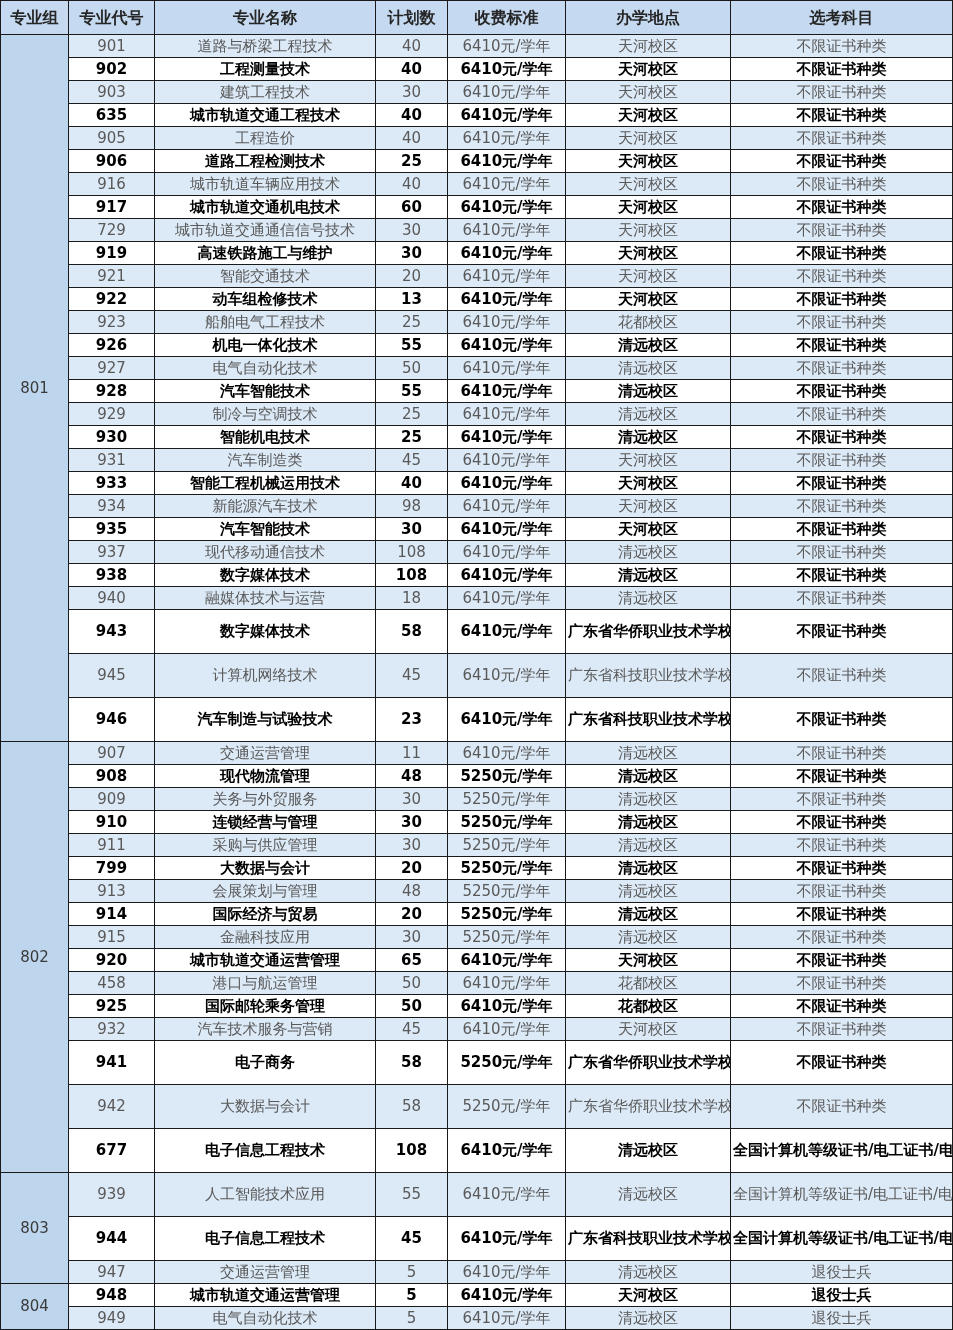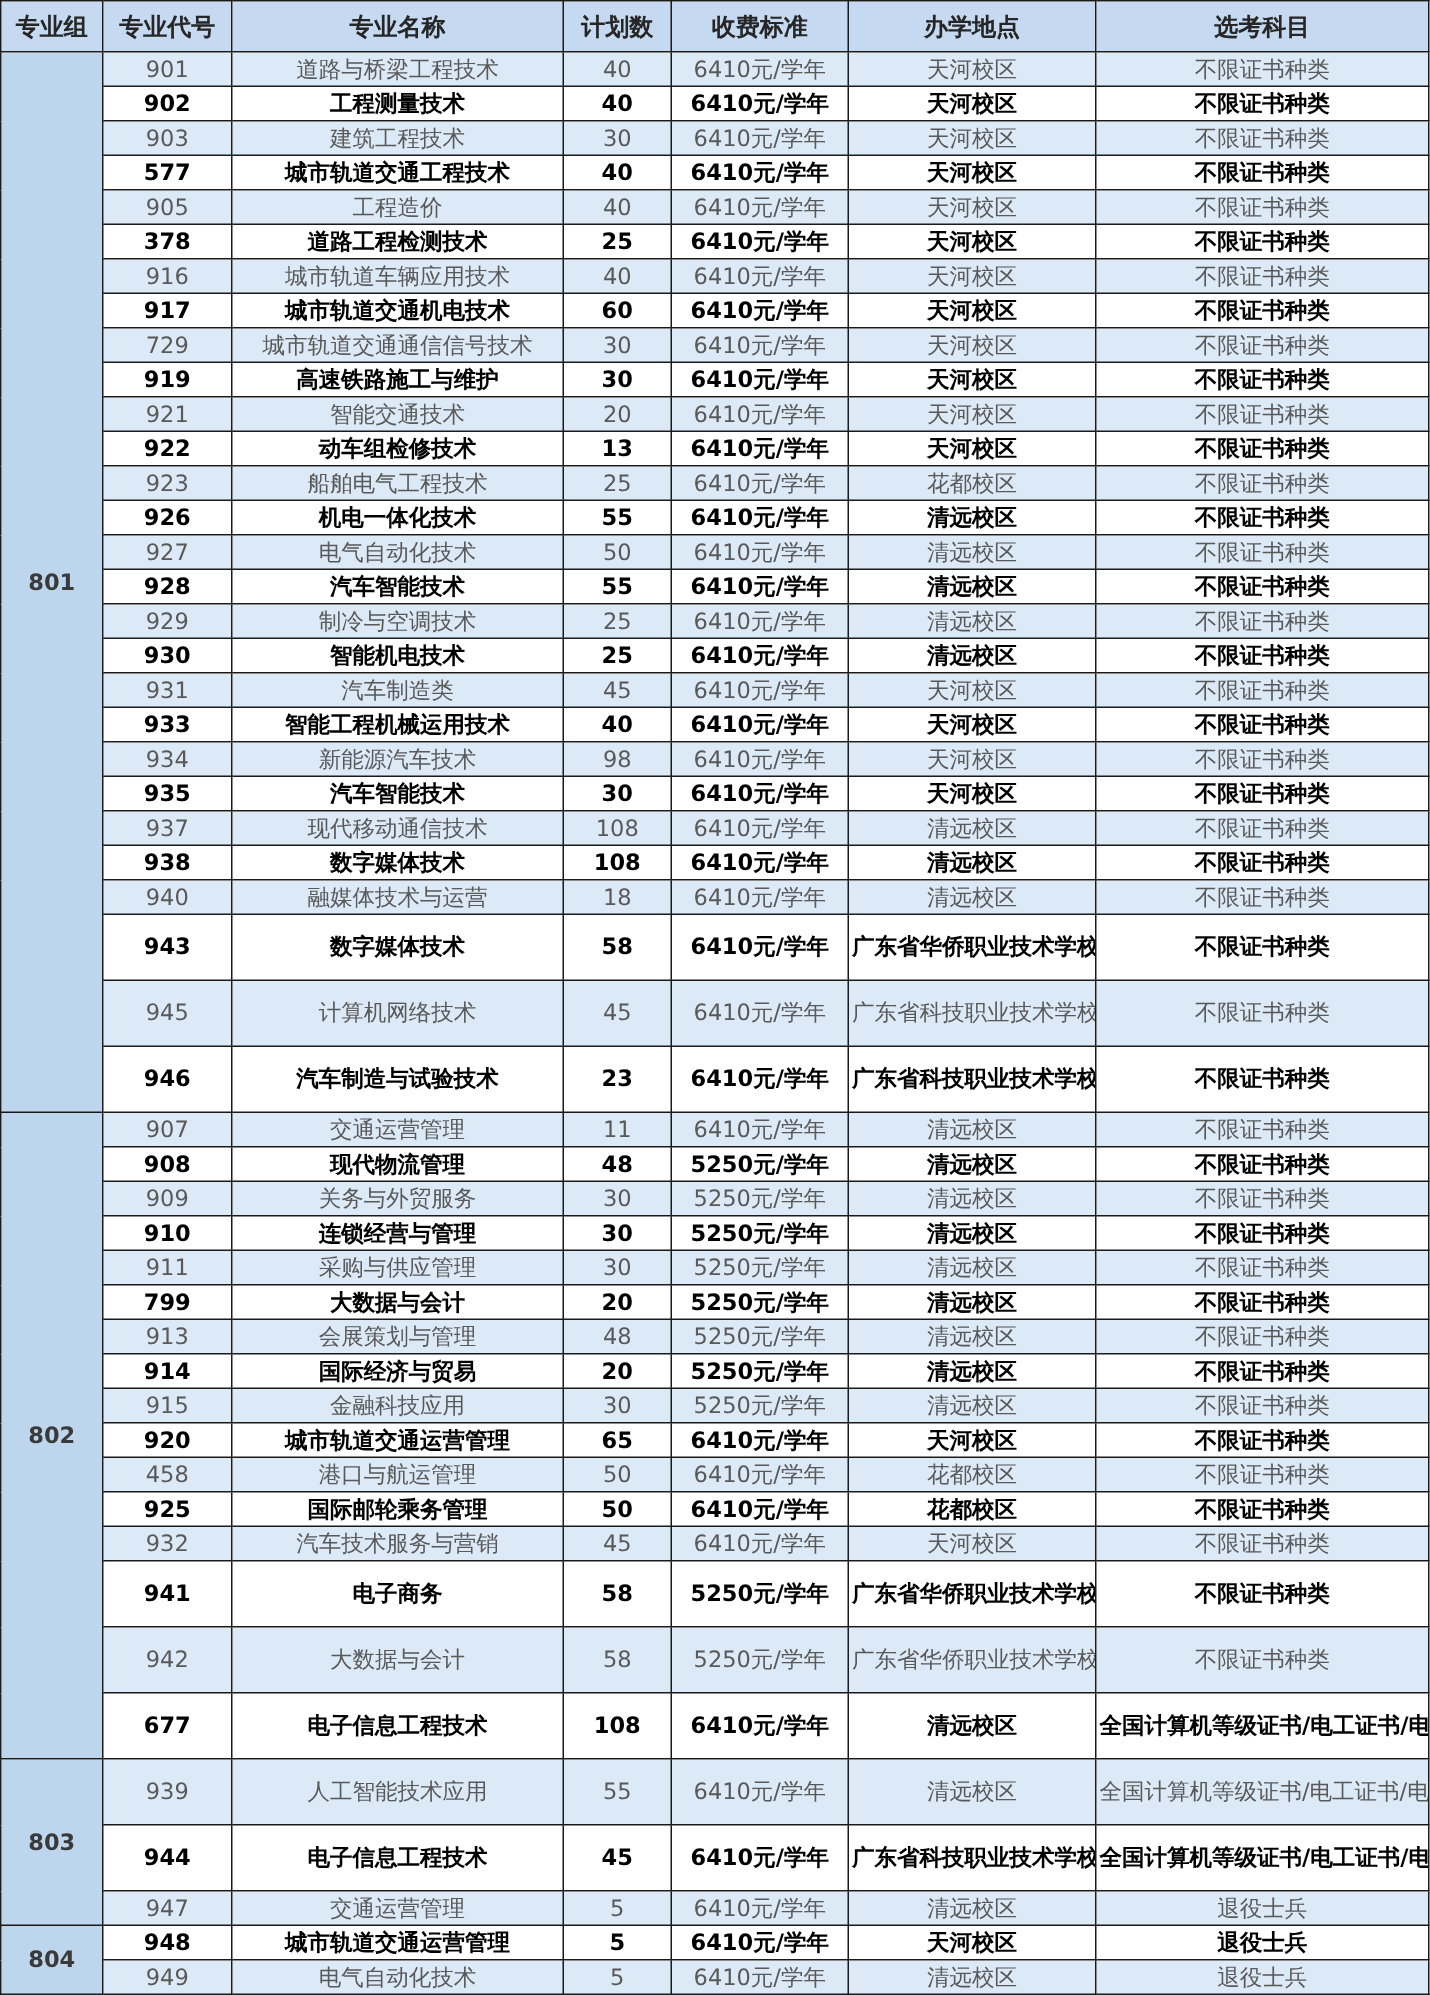--- a/index.html
+++ b/index.html
@@ -20,21 +20,21 @@
       line-height: 21px;
     }
     th {
       background: #c5d9f0;
       color: #262626;
       font-size: 16px;
       font-weight: 700;
       height: 33px;
     }
     td { font-size: 15px; height: 22px; }
-    td.group { background: #bdd6ee; color: #3a3a3a; font-size: 15px; font-weight: 700; }
+    td.group { background: #bdd6ee; color: #3a3a3a; font-size: 15px; font-weight: 400; }
     tr.light td.cell { background: #dce9f6; color: #595959; font-weight: 400; }
     tr.bold td.cell { background: #ffffff; color: #000000; font-weight: 700; }
     tr.tall td { height: 43px; }
     td.wrap { white-space: normal; line-height: 21px; }
     .col-group { width: 68px; }
     .col-code { width: 86px; }
     .col-name { width: 221px; }
     .col-plan { width: 72px; }
     .col-fee { width: 118px; }
     .col-loc { width: 165px; }
@@ -84,37 +84,37 @@
       </tr>
       <tr class="light">
         <td class="cell">903</td>
         <td class="cell">建筑工程技术</td>
         <td class="cell">30</td>
         <td class="cell">6410元/学年</td>
         <td class="cell">天河校区</td>
         <td class="cell">不限证书种类</td>
       </tr>
       <tr class="bold">
-        <td class="cell">577</td>
+        <td class="cell">635</td>
         <td class="cell">城市轨道交通工程技术</td>
         <td class="cell">40</td>
         <td class="cell">6410元/学年</td>
         <td class="cell">天河校区</td>
         <td class="cell">不限证书种类</td>
       </tr>
       <tr class="light">
         <td class="cell">905</td>
         <td class="cell">工程造价</td>
         <td class="cell">40</td>
         <td class="cell">6410元/学年</td>
         <td class="cell">天河校区</td>
         <td class="cell">不限证书种类</td>
       </tr>
       <tr class="bold">
-        <td class="cell">378</td>
+        <td class="cell">906</td>
         <td class="cell">道路工程检测技术</td>
         <td class="cell">25</td>
         <td class="cell">6410元/学年</td>
         <td class="cell">天河校区</td>
         <td class="cell">不限证书种类</td>
       </tr>
       <tr class="light">
         <td class="cell">916</td>
         <td class="cell">城市轨道车辆应用技术</td>
         <td class="cell">40</td>

